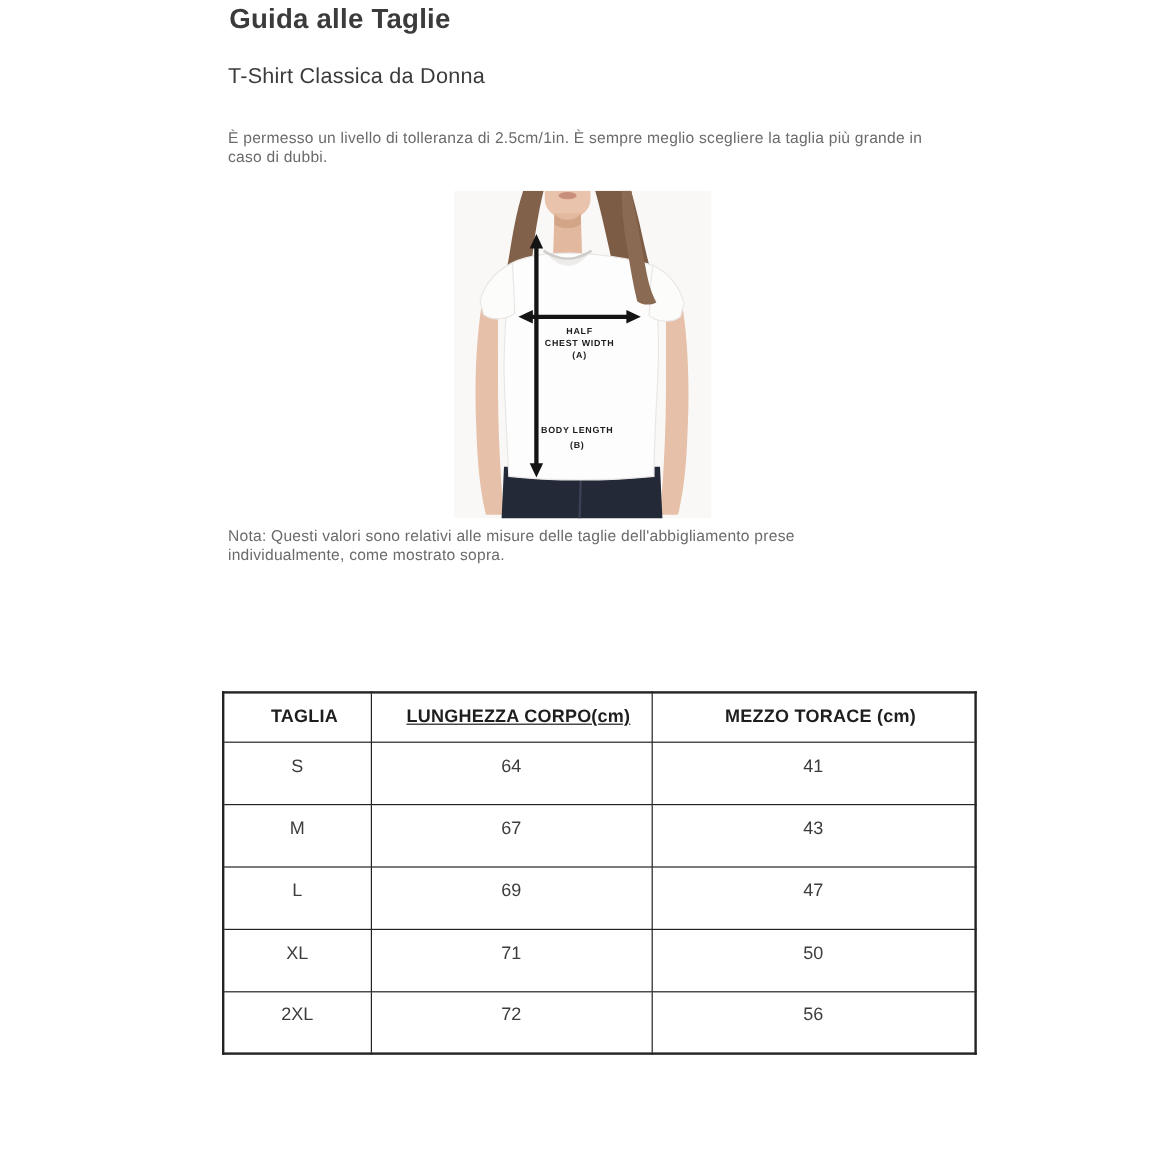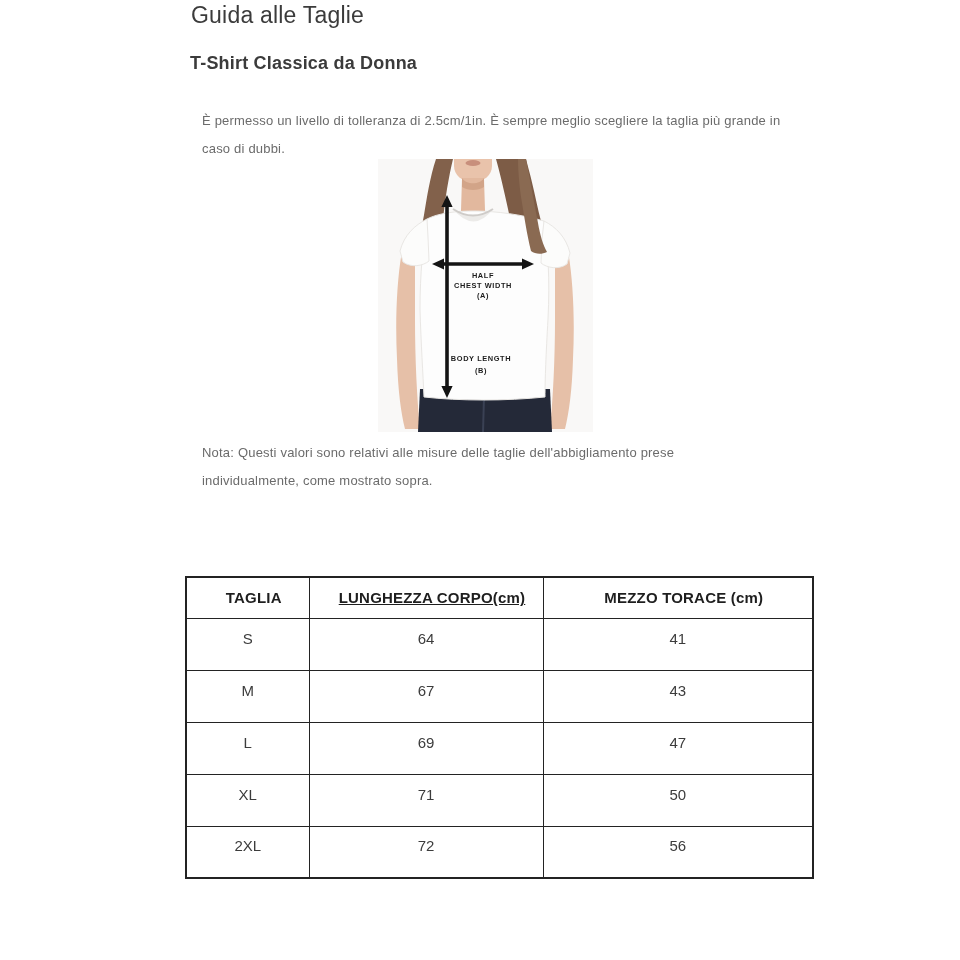--- a/index.html
+++ b/index.html
@@ -6,29 +6,29 @@
   html,body { background:#ffffff; }
   .page {
     position:relative;
     width:960px; height:960px;
     background:#ffffff;
     font-family:"Liberation Sans", sans-serif;
     overflow:hidden;
   }
   .page-title {
     position:absolute; left:191px; top:2px;
-    font-size:23px; font-weight:400; color:#3b3b3b; letter-spacing:0.2px;
+    font-size:23px; font-weight:700; color:#3b3b3b; letter-spacing:0.2px;
   }
   .product-subtitle {
     position:absolute; left:190px; top:53px;
-    font-size:18px; font-weight:700; color:#3b3b3b; letter-spacing:0.2px;
+    font-size:18px; font-weight:400; color:#3b3b3b; letter-spacing:0.2px;
   }
   .body-text {
-    position:absolute; left:202px;
-    font-size:13px; line-height:28px; color:#6b6b6b; letter-spacing:0.2px;
+    position:absolute; left:190px;
+    font-size:13px; line-height:16px; color:#6b6b6b; letter-spacing:0.2px;
   }
   .tolerance-text { top:107px; width:590px; }
   .note-text { top:439px; width:545px; }
   .diagram-wrap {
     position:absolute; left:378px; top:159px;
     width:215px; height:273px;
   }
   .size-table {
     position:absolute; left:185px; top:576px;
     border-collapse:collapse; table-layout:fixed;

